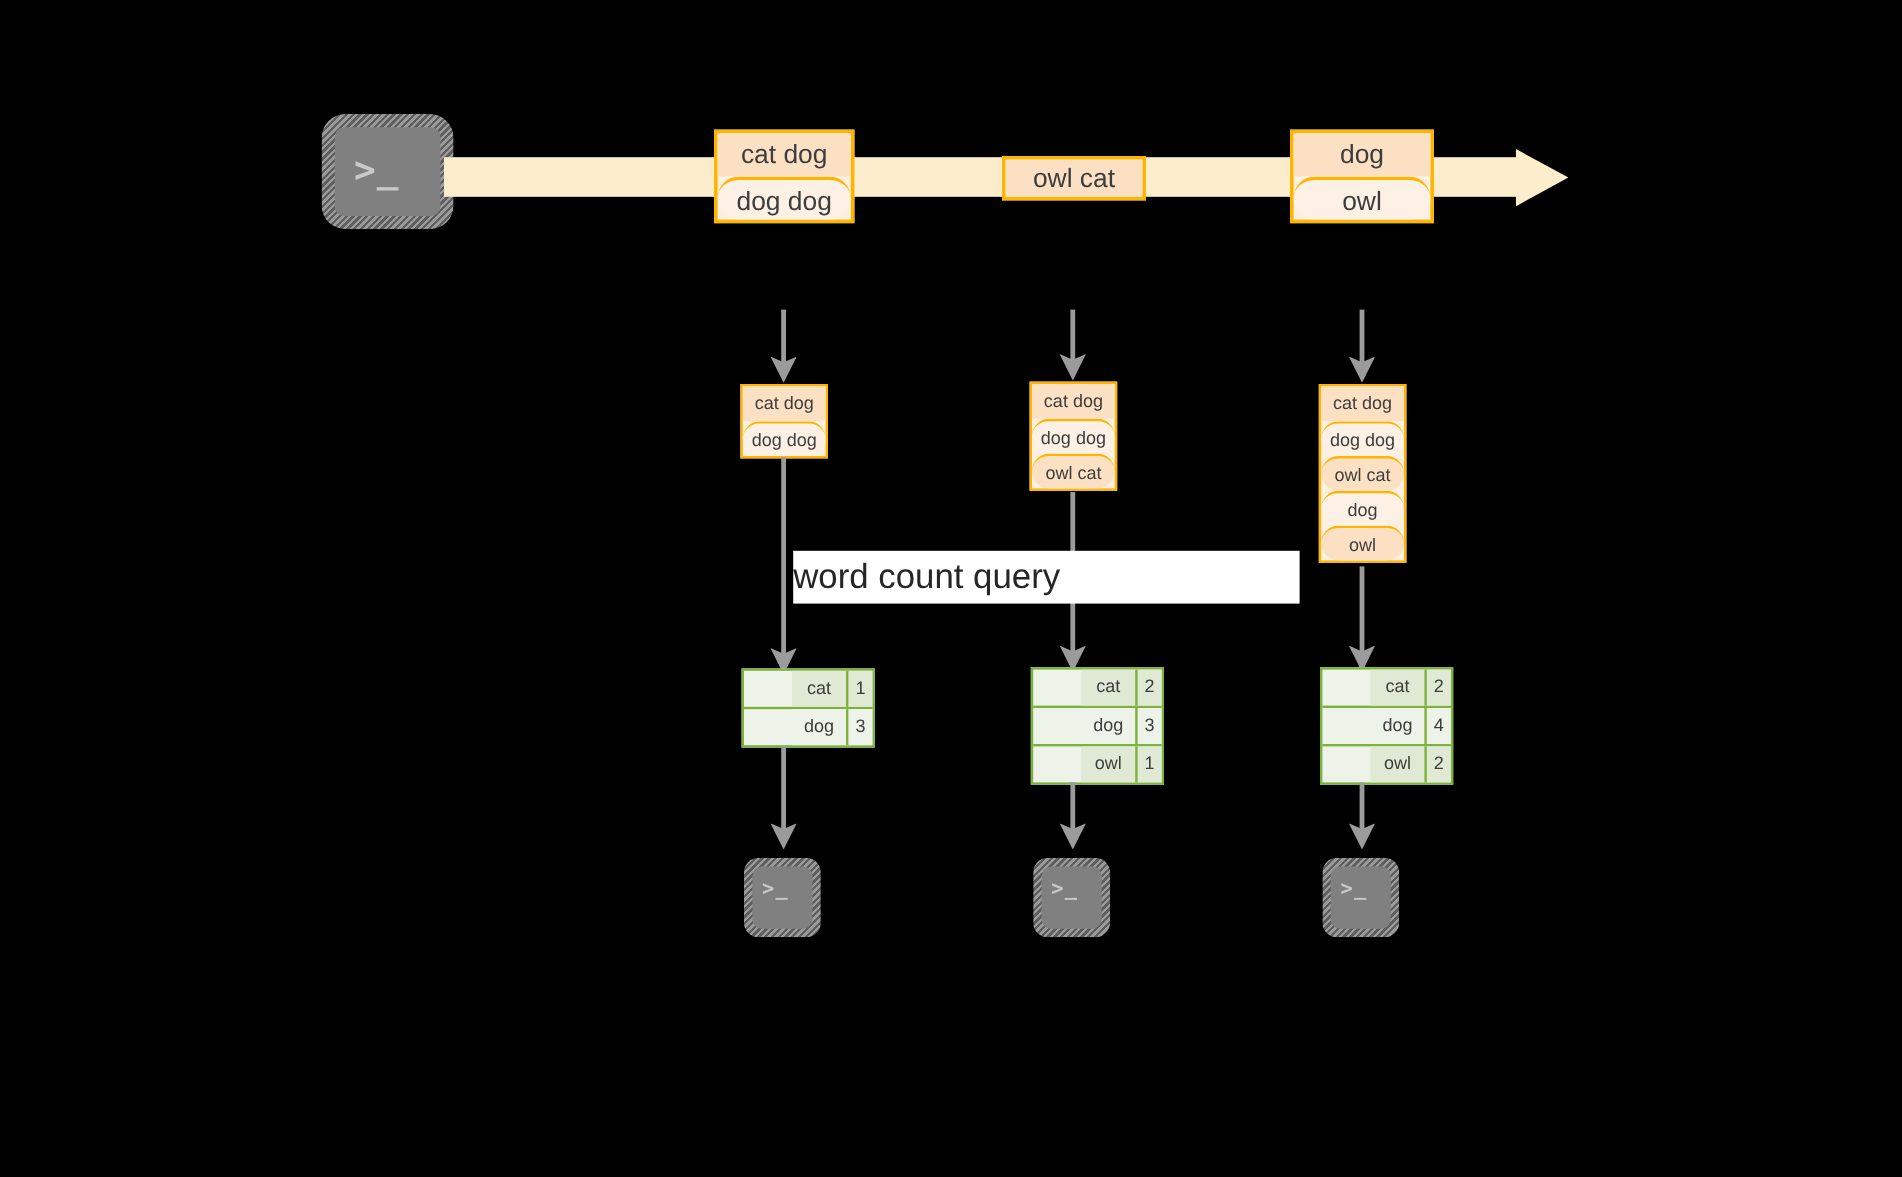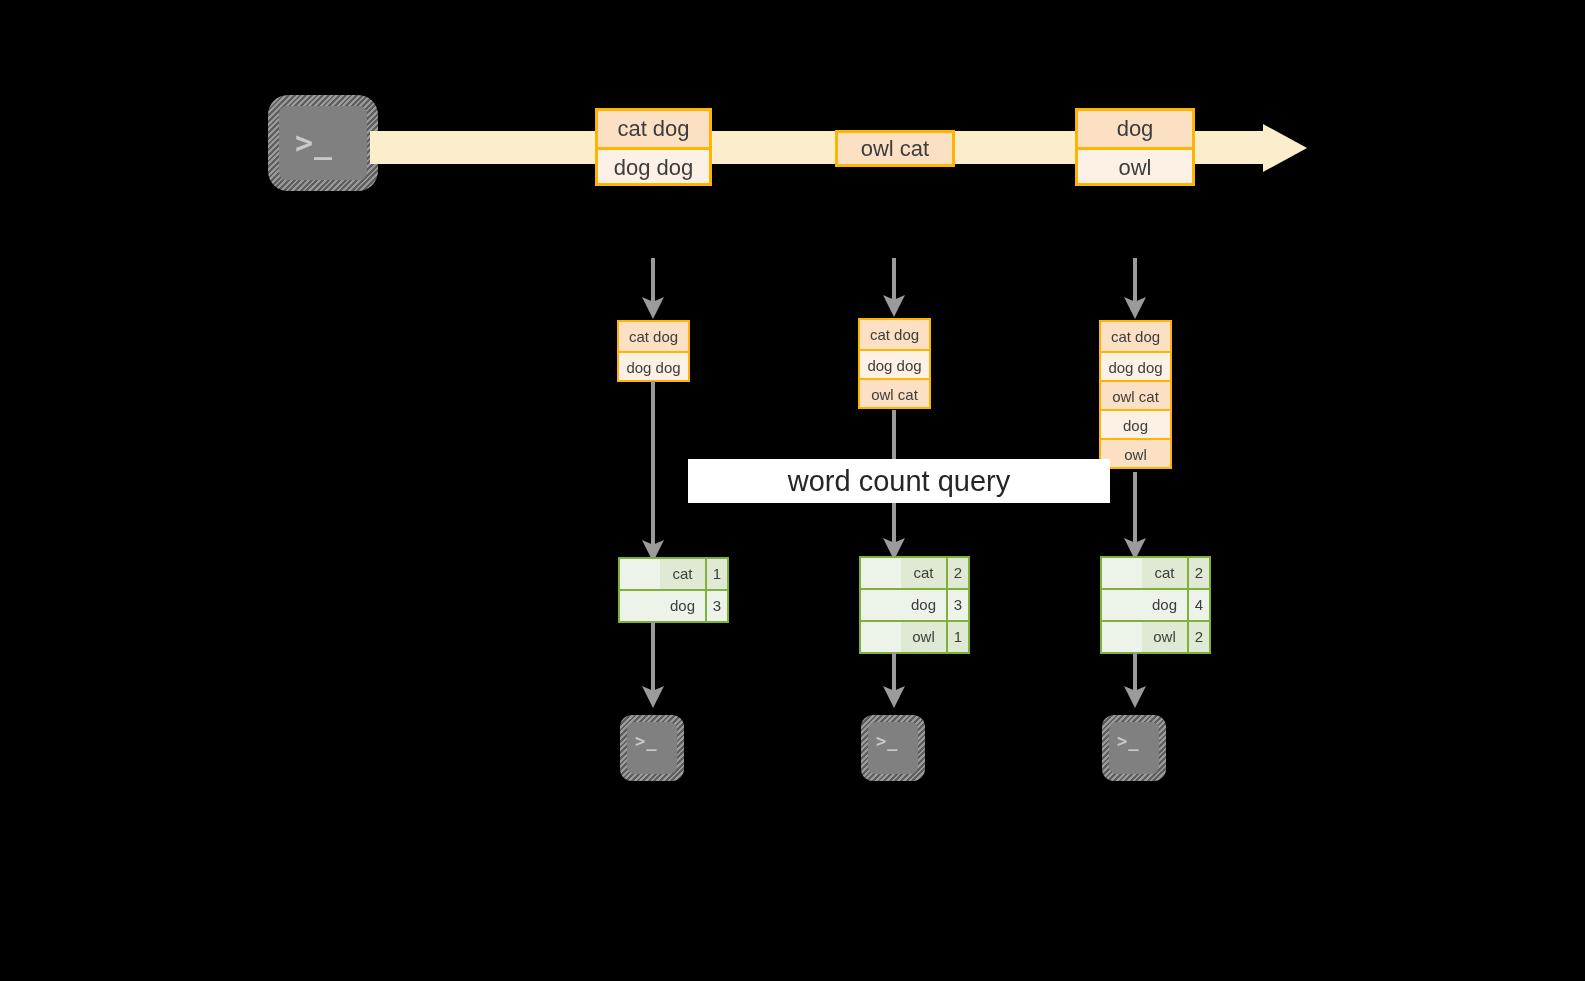--- a/index.html
+++ b/index.html
@@ -86,21 +86,21 @@
   }
   .orow {
     box-sizing: border-box;
     color: #3d3d3d;
     text-align: center;
     white-space: nowrap;
     overflow: hidden;
   }
   .orow.dark  { background: #fce0c3; }
   .orow.light { background: #fdf1e6; }
-  .orow + .orow { border-top: 3px solid #ffb400; }
+  .orow + .orow { border-top: 3px solid #ffb400; border-radius: 18px; }
 
   
   .obox.big .orow { height: 36px; line-height: 36px; font-size: 22px; }
   .obox.big-one .orow { height: 31px; line-height: 31px; font-size: 22px; }
 
   
   .obox.sm { border-width: 2px; }
   .obox.sm .orow { height: 29px; line-height: 29px; font-size: 15px; }
   .obox.sm .orow + .orow { border-top: 2px solid #ffb400; }
 
@@ -146,29 +146,28 @@
     position: absolute;
     width: 22px;
     height: 22px;
     background: #9b9b9b;
     clip-path: polygon(50% 100%, 0 0, 50% 22%, 100% 0);
   }
 
   
   .label-band {
     position: absolute;
-    left: 688px;
+    left: 661px;
     top: 459px;
     width: 422px;
     height: 44px;
     background: #ffffff;
     color: #262626;
     font-size: 29px;
     line-height: 44px;
-    text-align: center;
     white-space: nowrap;
   }
 </style>
 </head>
 <body>
 
 <div id="stage">
 
   <div class="terminal big">
     <div class="tsurface"></div>

